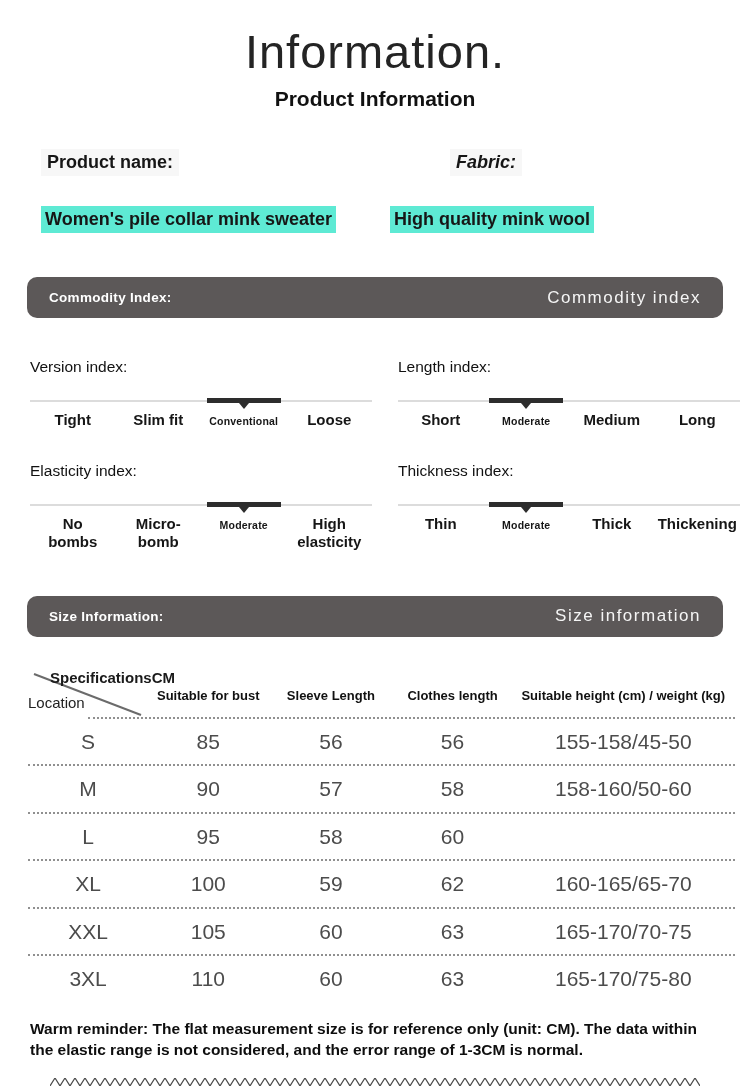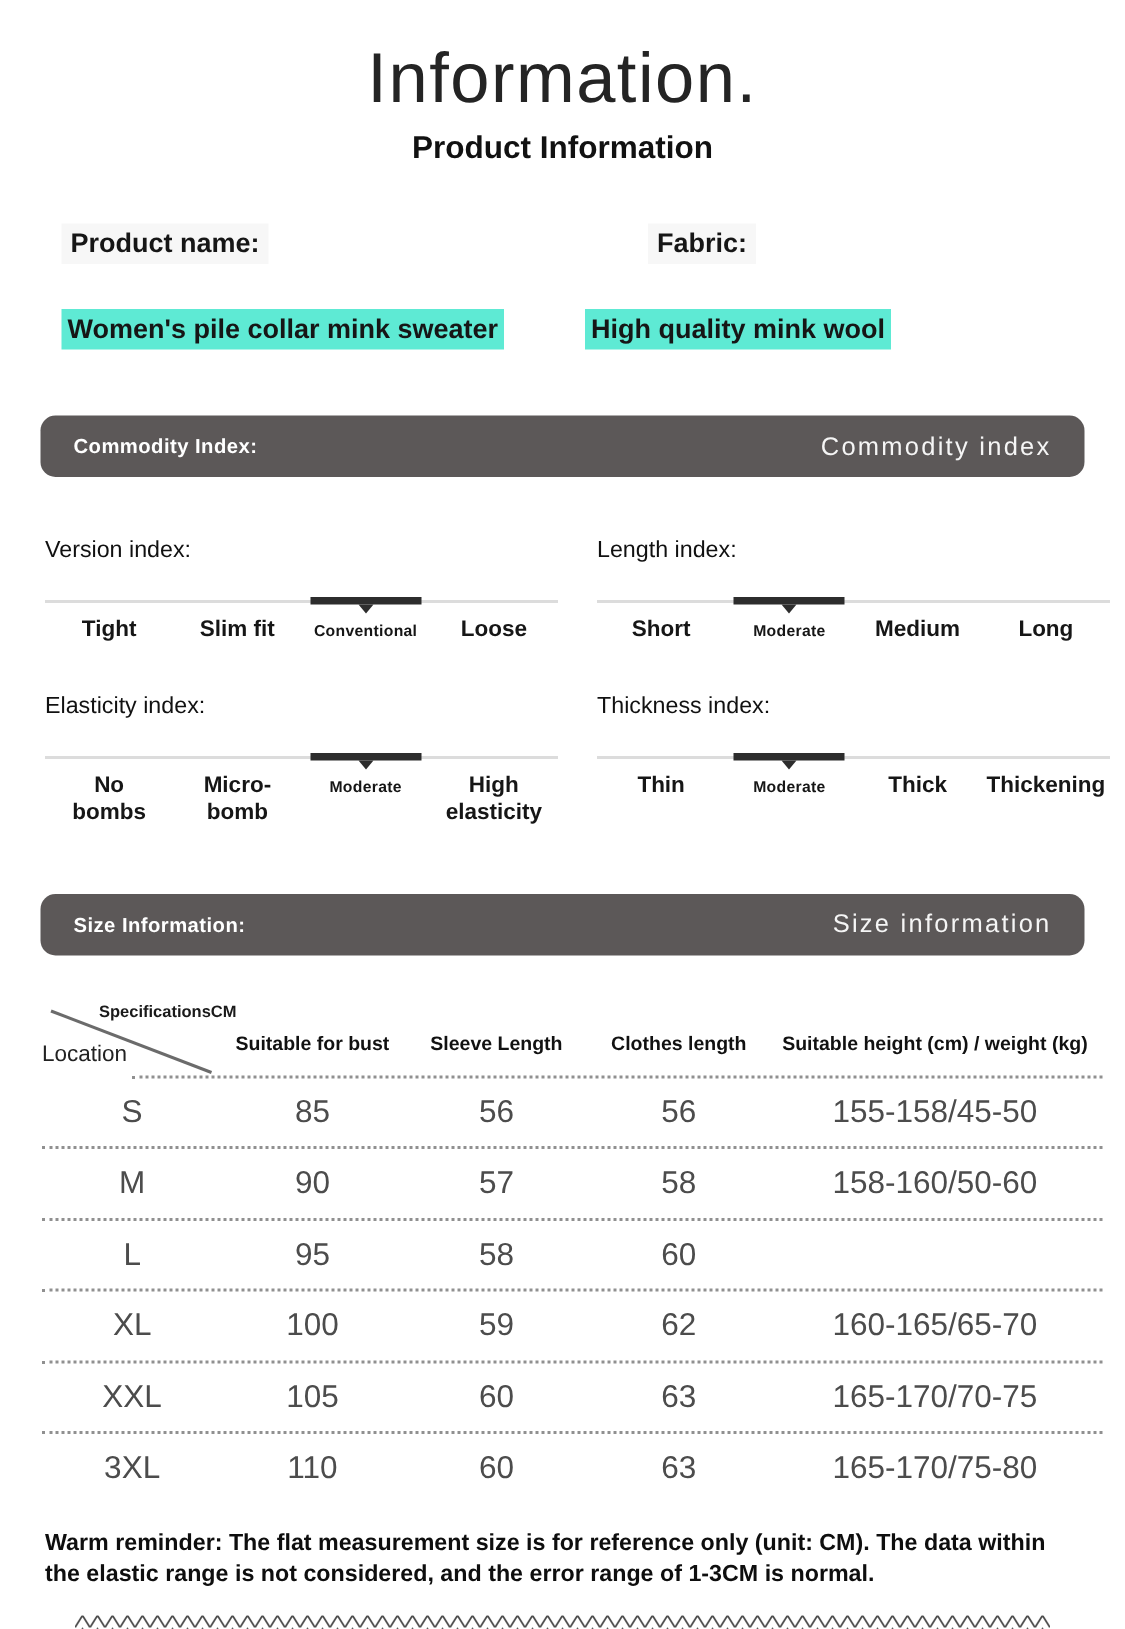--- a/index.html
+++ b/index.html
@@ -8,21 +8,21 @@
 
   
   .main-title { margin-top:24px; text-align:center; font-size:47px; font-weight:400; letter-spacing:1px; color:#242424; }
   .sub-title  { margin-top:8px; text-align:center; font-size:21px; font-weight:700; color:#111; }
 
   
   .product-cols { display:flex; margin-top:38px; }
   .p-col-left  { width:390px; padding-left:41px; }
   .p-col-right { width:360px; padding-left:0; }
   .p-label { display:inline-block; font-size:18px; font-weight:700; background:#f7f7f7; padding:3px 6px; }
-  .p-col-right .p-label { margin-left:42px; }
+  .p-col-right .p-label { margin-left:60px;font-style:italic; }
   .p-value { display:inline-block; margin-top:30px; font-size:18px; font-weight:700; background:#5eead4; padding:3px 4px; }
 
   
   .section-bar { margin:0 27px; height:41px; background:#5c5858; border-radius:10px;
                  display:flex; align-items:center; justify-content:space-between; padding:4px 22px; }
   .bar-commodity { margin-top:44px; }
   .bar-size { margin-top:46px; }
   .bar-left  { color:#ffffff; font-size:13.5px; font-weight:700; letter-spacing:.3px; }
   .bar-right { color:#f5f5f5; font-size:17px; font-weight:400; letter-spacing:1.5px; }
 
@@ -39,21 +39,21 @@
   .opt { text-align:center; font-size:15px; font-weight:700; color:#161616; white-space:pre-line; line-height:1.15; }
   .opt.small { font-size:10.5px; padding-top:4px; letter-spacing:.2px; }
 
   
   .size-table { margin-top:24px; padding:0 15px 0 28px; }
   .t-grid { display:grid; grid-template-columns:17% 17% 17.7% 16.7% 31.6%; }
   .t-header { height:56px; align-items:center; }
   .t-header .col-h { text-align:center; font-size:13px; font-weight:700; color:#111; padding-top:14px; }
   .corner { position:relative; height:56px; }
   .corner svg { position:absolute; left:0; top:0; }
-  .corner-top { position:absolute; left:38px; top:8px; font-size:11px; font-weight:700; white-space:nowrap; color:#1a1a1a; }
+  .corner-top { position:absolute; left:22px; top:8px; font-size:15px; font-weight:700; white-space:nowrap; color:#1a1a1a; }
   .corner-bottom { position:absolute; left:0px; top:33px; font-size:15px; font-weight:400; color:#222; }
   .dotted { border-bottom:2px dotted #909090; }
   .dotted-header { margin-left:60px; }
   .t-row { height:45.5px; align-items:center; }
   .t-row .cell { text-align:center; font-size:21px; font-weight:400; color:#4c4c4c; }
   .t-row .cell.sz { font-size:21px; }
 
   
   .warm { margin-top:16px; padding:0 30px; font-size:15.5px; font-weight:700; line-height:1.4; color:#0e0e0e; }
   .zigzag-wrap { margin-top:14px; text-align:center; }

